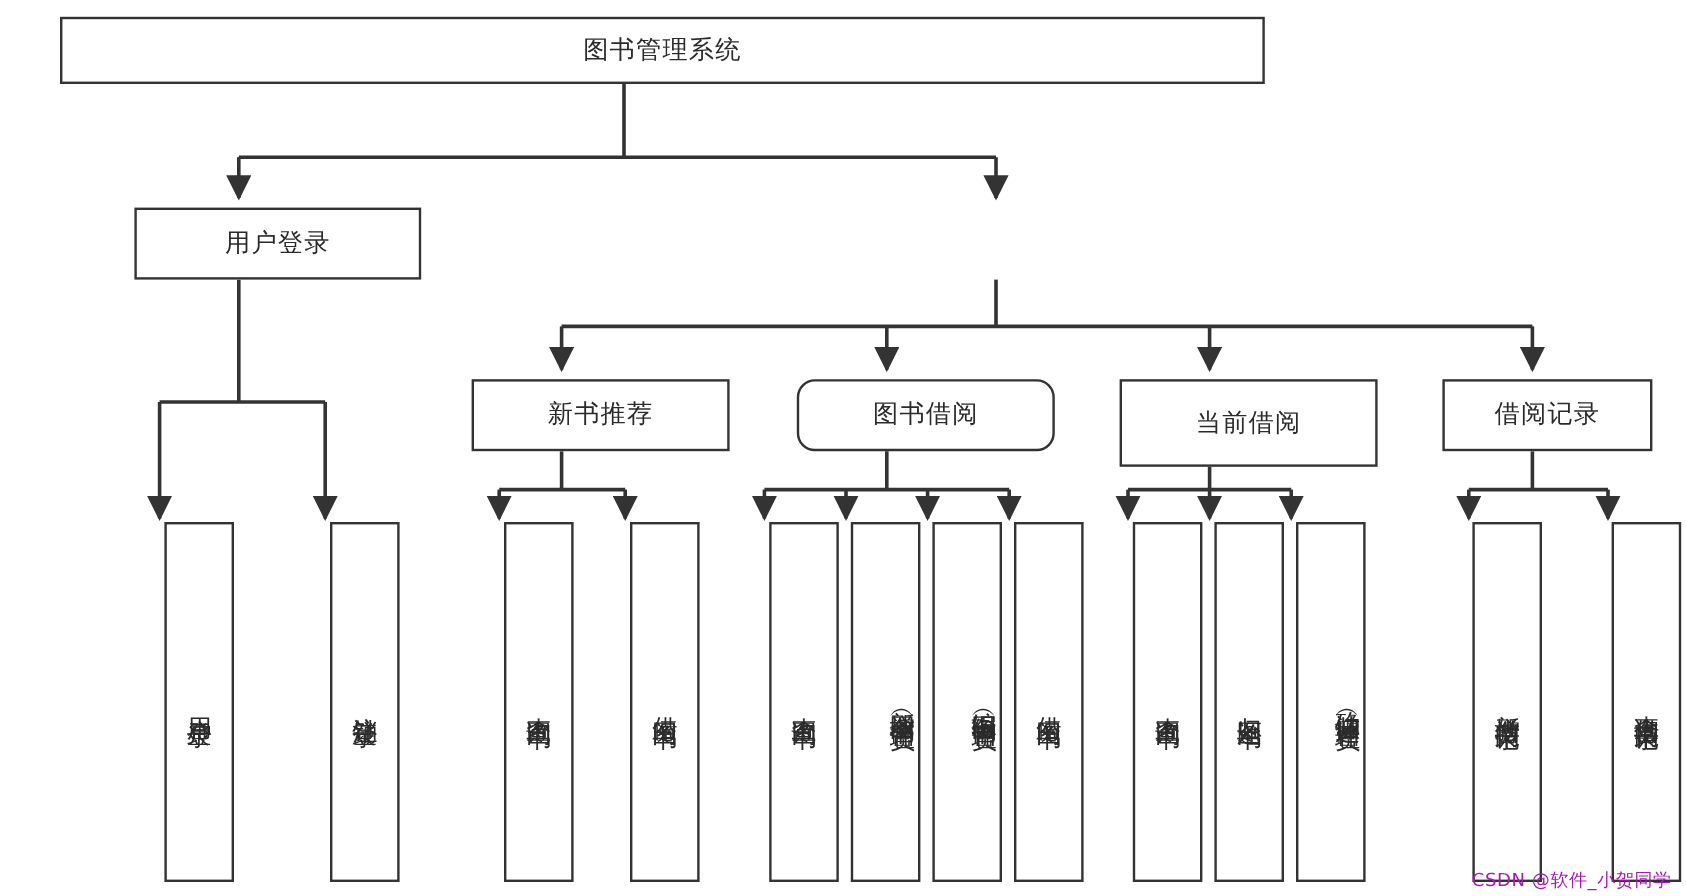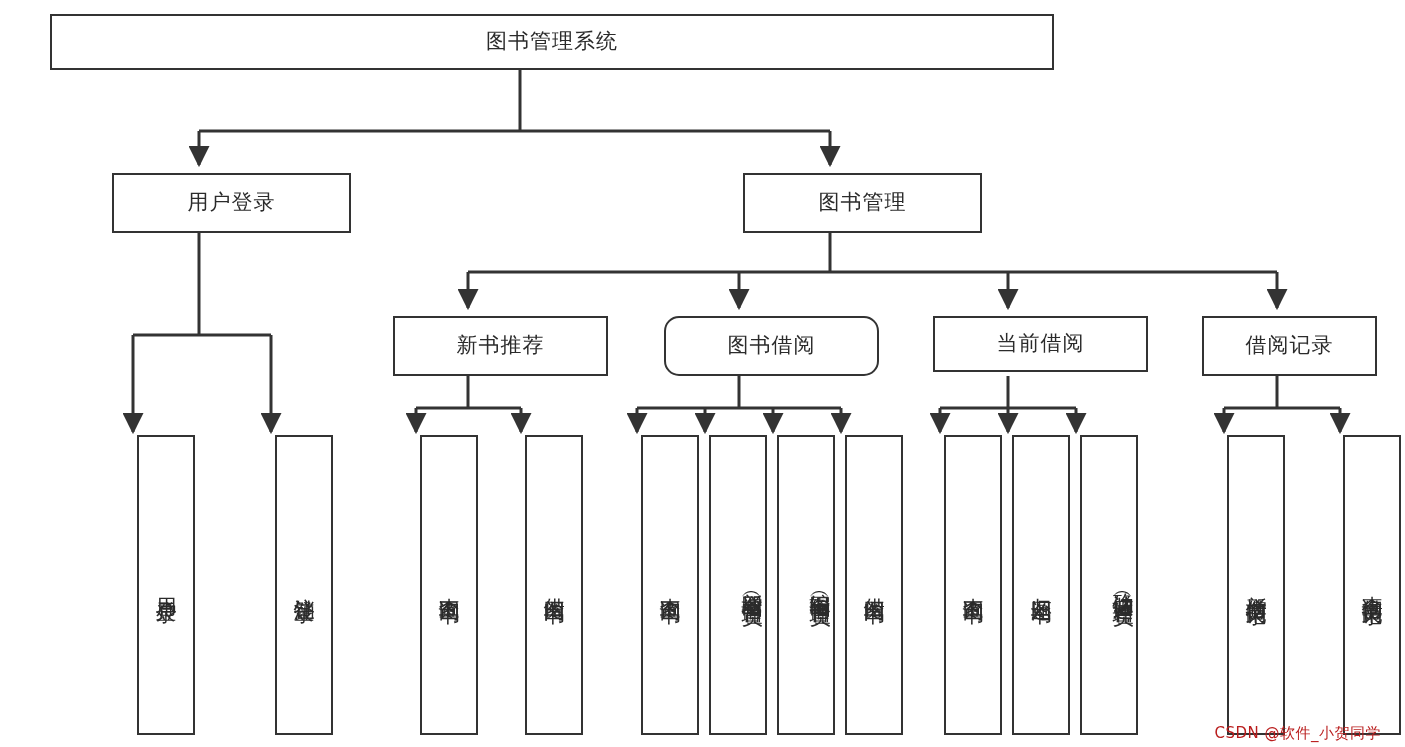--- a/index.html
+++ b/index.html
@@ -55,24 +55,24 @@
   }
   .node.vert.midalign {
     align-items: center;
   }
   .node .lbl {
     display: block;
     white-space: normal;
   }
   #watermark {
     position: absolute;
-    right: 24px;
+    right: 12px;
     bottom: 4px;
     font-size: 15px;
-    color: #b91c1c;
+    color: #a21caf;
     letter-spacing: 0.5px;
     white-space: nowrap;
     pointer-events: none;
   }
 </style>
 </head>
 <body>
 
 <div id="canvas">
 
@@ -126,31 +126,28 @@
     </g>
   </svg>
 
   <div class="node horiz" style="left:18px; top:14px; width:1004px; height:56px;">
     <span class="lbl">图书管理系统</span>
   </div>
 
   <div class="node horiz" style="left:80px; top:173px; width:239px; height:60px;">
     <span class="lbl">用户登录</span>
   </div>
-  <div class="node horiz" style="left:711px; top:173px; width:239px; height:60px;">
-    <span class="lbl">图书管理</span>
-  </div>
 
   <div class="node horiz" style="left:361px; top:316px; width:215px; height:60px;">
     <span class="lbl">新书推荐</span>
   </div>
   <div class="node horiz" style="left:632px; top:316px; width:215px; height:60px;border-radius:15px;">
     <span class="lbl">图书借阅</span>
   </div>
-  <div class="node horiz" style="left:901px; top:316px; width:215px; height:56px;">
+  <div class="node horiz" style="left:901px; top:316px; width:215px; height:73px;">
     <span class="lbl">当前借阅</span>
   </div>
   <div class="node horiz" style="left:1170px; top:316px; width:175px; height:60px;">
     <span class="lbl">借阅记录</span>
   </div>
 
   <div class="node vert midalign" style="left:105px; top:435px; width:58px; height:300px;">
     <span class="lbl">用户登录</span>
   </div>
   <div class="node vert midalign" style="left:243px; top:435px; width:58px; height:300px;">

